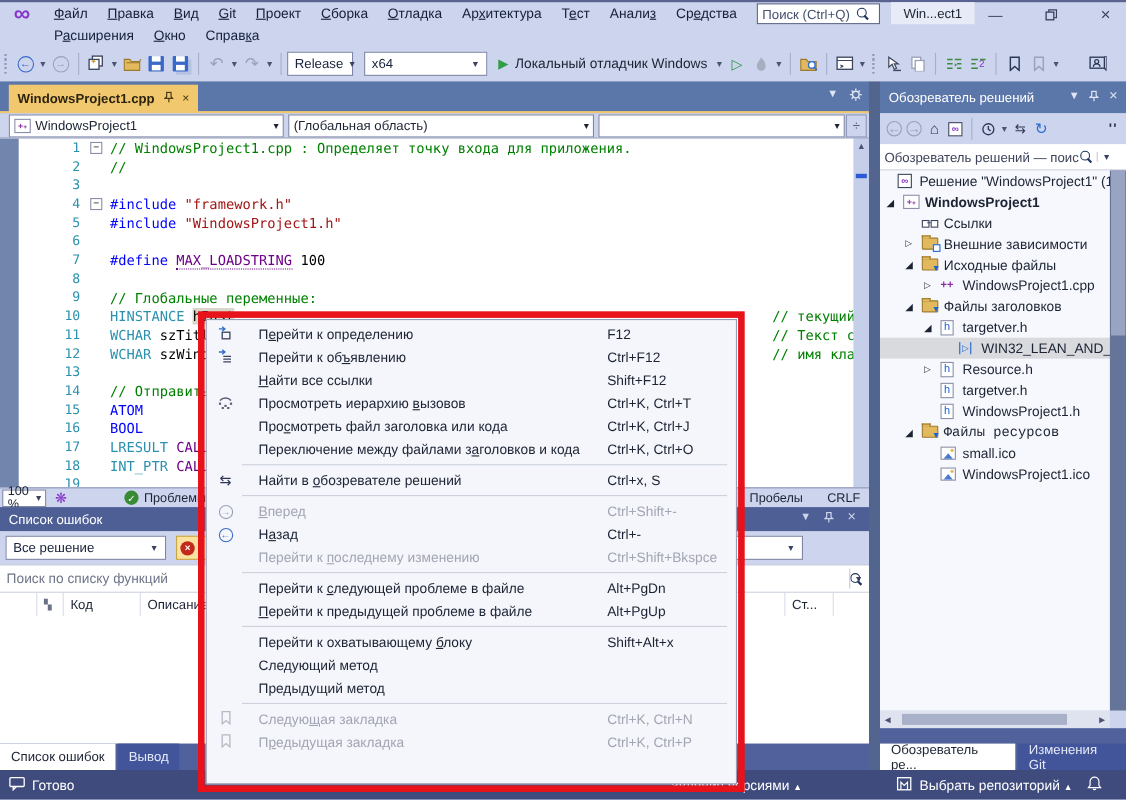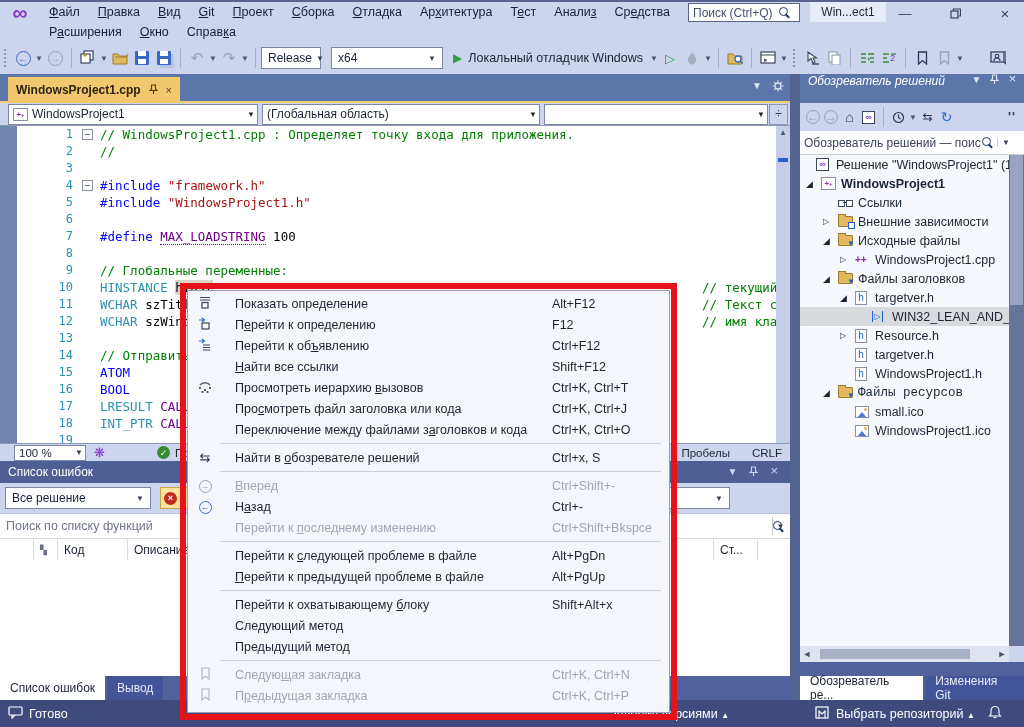--- a/index.html
+++ b/index.html
@@ -51,21 +51,21 @@
   .fold { position:absolute; left:82px; top:3px; width:11px; height:11px; border:1px solid #8a8fa8; background:#fff; color:#333; font-size:9px; line-height:9px; text-align:center; }
   .ctext { position:absolute; left:100px; top:0; }
   .tok-kw { color:#0000ff; } .tok-typ { color:#2b91af; } .tok-cmt { color:#008000; }
   .tok-str { color:#a31515; } .tok-mac { color:#6f008a; } .tok-pln { color:#000; }
   .tok-hl { color:#000; background:#d9d5c9; }
   .tok-macu { color:#6f008a; border-bottom:1px dotted #6f008a; }
   #vscroll { left:776px; top:126px; width:14px; height:317px; background:#c6cfe9; }
   #vscroll .arr { width:14px; height:14px; color:#4a5472; font-size:8px; text-align:center; line-height:14px; }
   #vscroll .mark { position:absolute; left:2px; top:32px; width:10px; height:4px; background:#2a5bd7; }
   #editorbar { left:0; top:443px; width:790px; height:18px; background:#ccd4ee; display:flex; align-items:center; font-size:11.5px; border-top:1px solid #8d97b8; }
-  #zoomcombo { width:72px; height:16px; background:#fff; border:1px solid #7e86a6; display:flex; align-items:center; padding:0 2px 0 4px; margin-left:14px; }
+  #zoomcombo { width:40px; height:16px; background:#fff; border:1px solid #7e86a6; display:flex; align-items:center; padding:0 2px 0 4px; margin-left:2px; }
   .chk { width:13px; height:13px; border-radius:50%; background:#388a34; color:#fff; font-size:9px; display:inline-flex; align-items:center; justify-content:center; }
 
   
   #el-title { left:0; top:461px; width:790px; height:22px; background:#4e5f96; color:#fff; display:flex; align-items:center; padding:0 8px; font-size:12px; }
   #el-title .ticons { margin-left:auto; display:flex; gap:12px; color:#ccd4ec; font-size:10px; margin-right:4px; }
   #el-toolbar { left:0; top:483px; width:790px; height:30px; background:#ccd4ee; display:flex; align-items:center; }
   #el-filter { width:146px; margin-left:5px; }
   #el-errbtn { position:absolute; left:160px; top:4px; width:40px; height:22px; background:#fbe29e; border:1px solid #c9a645; display:flex; align-items:center; padding:0 3px; }
   .errdot { width:13px; height:13px; border-radius:50%; background:#c4281c; color:#fff; font-size:9px; display:inline-flex; align-items:center; justify-content:center; font-weight:bold; }
   #el-intelli { position:absolute; left:596px; top:4px; width:134px; height:22px; }
@@ -75,21 +75,21 @@
   #el-header { left:0; top:538px; width:790px; height:22px; background:#fff; display:flex; align-items:center; font-size:12px; color:#1c2434; border-top:1px solid #d4d8e6; }
   .hcell { height:100%; display:flex; align-items:center; padding:0 6px; border-right:1px solid #d9dde9; }
   #el-body { left:0; top:560px; width:790px; height:116px; background:#fff; }
   #el-tabs { left:0; top:676px; width:790px; height:24px; background:#50619b; display:flex; align-items:flex-start; }
   .btab { height:24px; display:flex; align-items:center; padding:0 10px; font-size:12px; }
   .btab.active { background:#fff; color:#1c2434; }
   .btab.inactive { color:#e6eaf8; background:#42549a; margin-left:2px; }
 
   
   #vsplit { left:790px; top:74px; width:10px; height:626px; background:#51658f; }
-  #se-title { left:800px; top:74px; width:224px; height:29px; background:#5b76a8; color:#fff; display:flex; padding:0 8px; font-size:12px;font-style:italic; }
+  #se-title { left:800px; top:74px; width:224px; height:29px; background:#5b76a8; color:#fff; display:flex; align-items:center; padding:0 8px; font-size:12px; }
   #se-title .ticons { margin-left:auto; display:flex; gap:9px; color:#dfe5f4; font-size:10px; }
   #se-toolbar { left:800px; top:103px; width:224px; height:28px; background:#ccd4ee; display:flex; align-items:center; padding:0 4px; }
   .se-ti { display:inline-flex; align-items:center; justify-content:center; width:19px; height:22px; font-size:12px; }
   #se-search { left:800px; top:131px; width:224px; height:24px; background:#fff; border-bottom:1px solid #c5cadb; display:flex; align-items:center; padding:0 4px; color:#3c4358; font-size:12px; }
   #se-tree { left:800px; top:155px; width:224px; height:491px; background:#f7f8fd; overflow:hidden; }
   .trow { position:relative; height:19px; display:flex; align-items:center; font-size:12.5px; color:#1c2434; white-space:nowrap; }
   .trow.sel { background:#d8dade; }
   .tarrow { position:absolute; font-size:8px; color:#1c2434; width:10px; }
   .texp { font-size:9px; }
   .ticon { position:absolute; display:inline-flex; align-items:center; justify-content:center; }
@@ -619,28 +619,20 @@
           <path d="M7 1.5 a4 4 0 0 1 4 4 v3.5 l1.5 2 h-11 L3 9 V5.5 a4 4 0 0 1 4 -4 z" fill="none" stroke="#fff" stroke-width="1.1"></path>
           <path d="M5.8 12 a1.3 1.3 0 0 0 2.4 0" fill="none" stroke="#fff" stroke-width="1.1"></path>
         </svg>
     </span>
   </div>
 
   <div class="abs" id="red-box">
     <div id="ctx-menu">
         <div class="mi">
           <span class="ic"><svg width="14" height="13" viewBox="0 0 14 13">
-              <path d="M2 1.5 h10 M2 4 h10" stroke="#3c455e" stroke-width="1.2"></path>
-              <rect x="4" y="6.5" width="6" height="5.5" fill="none" stroke="#3c455e" stroke-width="1.2"></rect>
-            </svg></span>
-          <span class="lbl">Показать определение</span>
-          <span class="sc">Alt+F12</span>
-        </div>
-        <div class="mi">
-          <span class="ic"><svg width="14" height="13" viewBox="0 0 14 13">
               <path d="M1 3 h5 M4 1 l2.5 2 L4 5" fill="none" stroke="#2f6fd0" stroke-width="1.2"></path>
               <rect x="4" y="6" width="7" height="6" fill="none" stroke="#3c455e" stroke-width="1.2"></rect>
             </svg></span>
           <span class="lbl">П<u>е</u>рейти к определению</span>
           <span class="sc">F12</span>
         </div>
         <div class="mi">
           <span class="ic"><svg width="14" height="13" viewBox="0 0 14 13">
               <path d="M1 3 h5 M4 1 l2.5 2 L4 5" fill="none" stroke="#2f6fd0" stroke-width="1.2"></path>
               <path d="M5 7 h7 M5 9.5 h7 M5 12 h7" stroke="#3c455e" stroke-width="1.2"></path>

